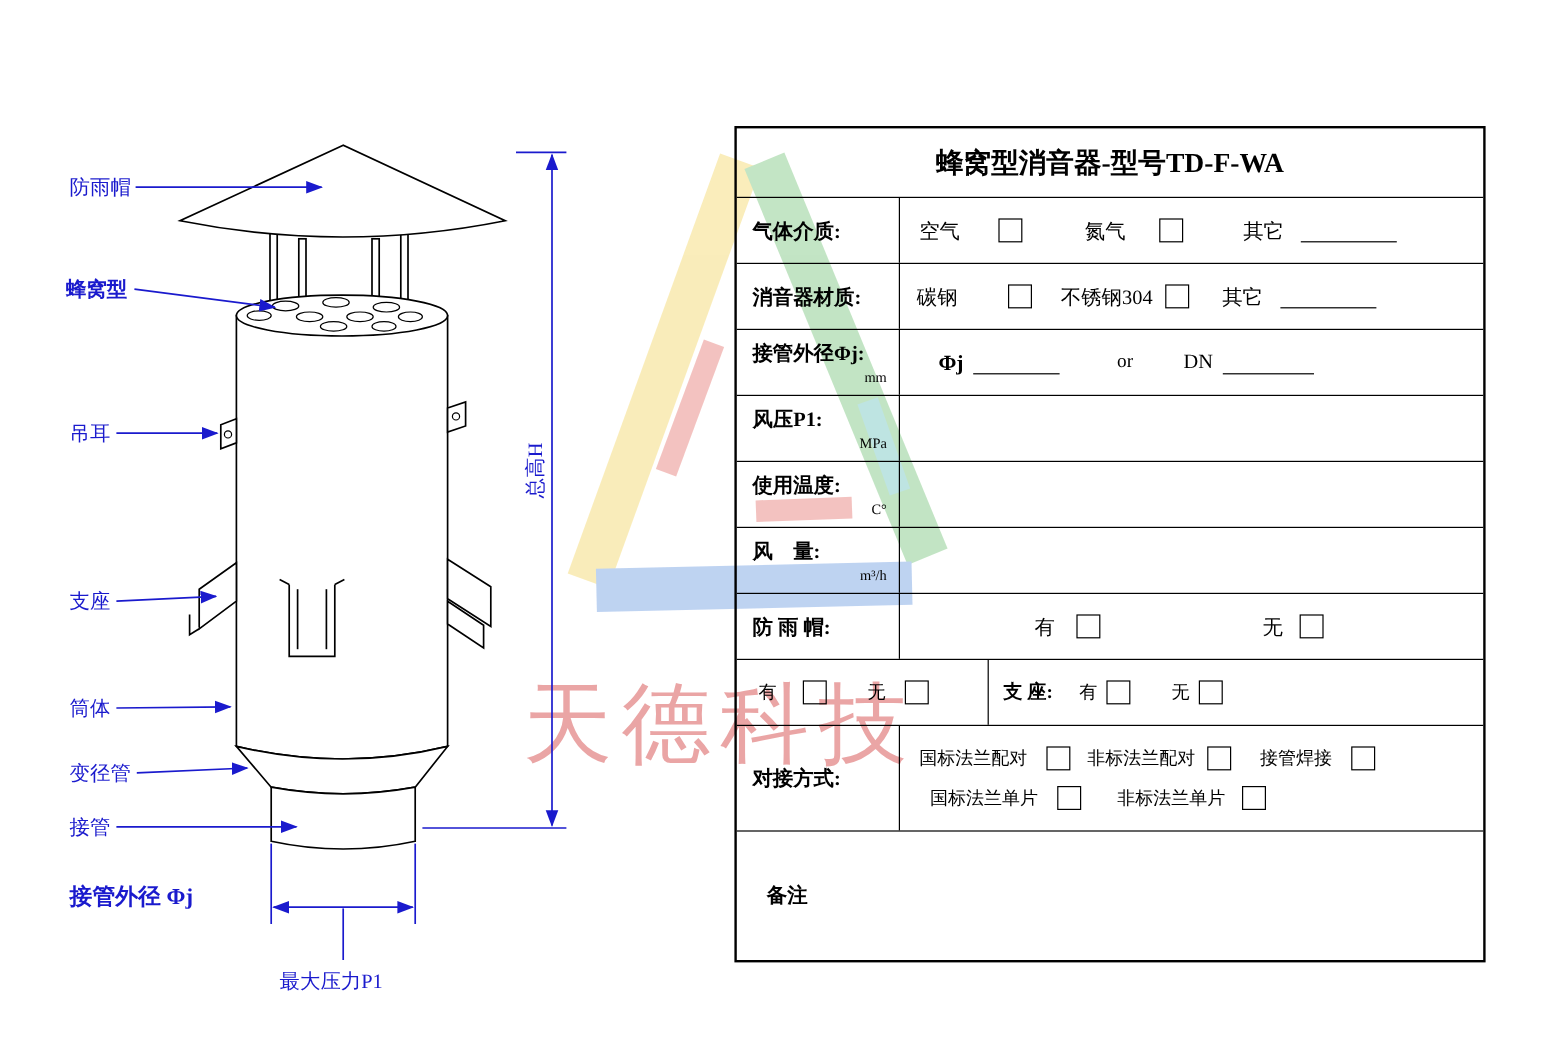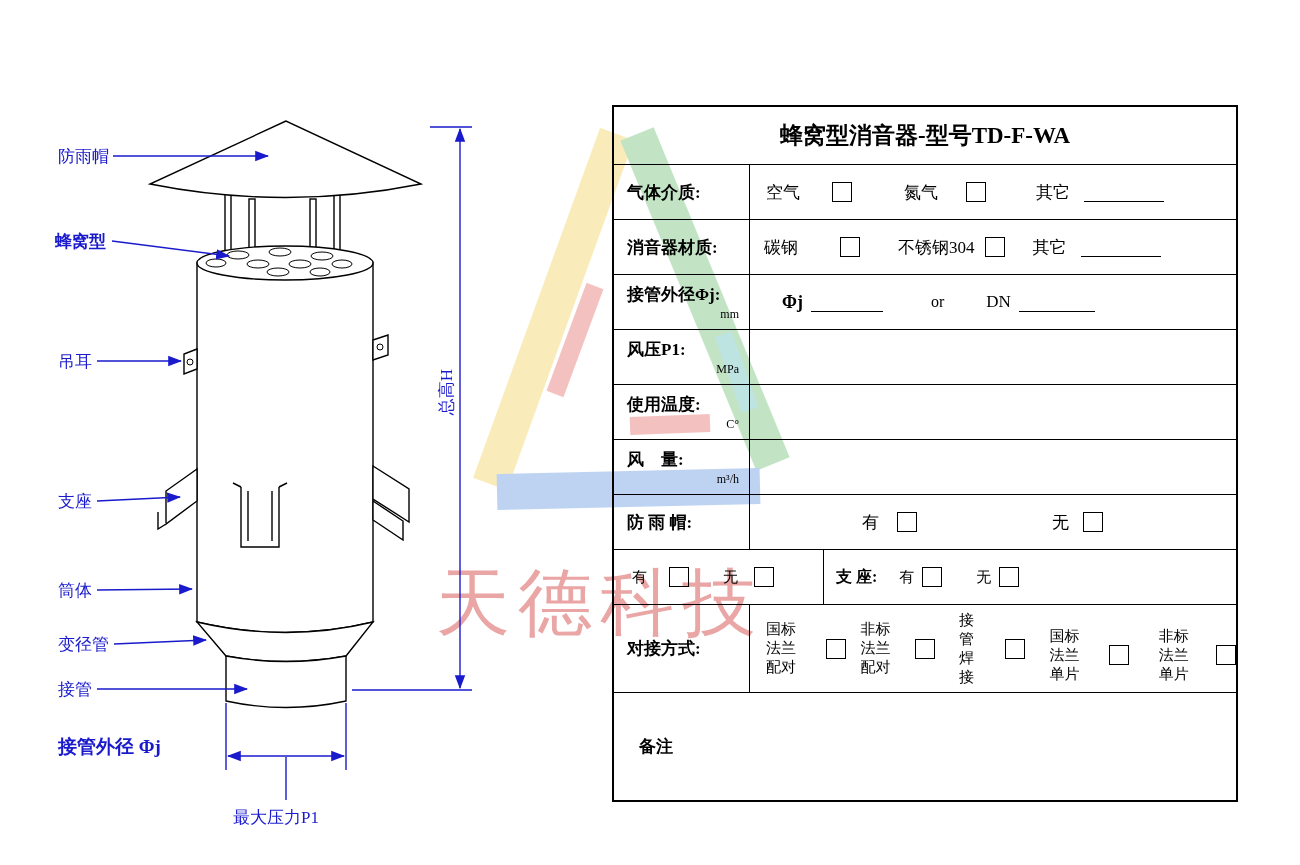--- a/index.html
+++ b/index.html
@@ -170,21 +170,21 @@
       </div>
     </div>
 
     <div class="row std">
       <div class="lbl">
         <span>消音器材质:</span>
       </div>
       <div class="content">
         <span style="margin-left:14px">碳钢</span>
         <span class="cb" style="margin-left:42px"></span>
-        <span style="margin-left:38px">不锈钢304</span>
+        <span style="margin-left:24px">不锈钢304</span>
         <span class="cb" style="margin-left:10px"></span>
         <span style="margin-left:28px">其它</span>
         <span class="blank" style="margin-left:14px;width:80px"></span>
       </div>
     </div>
 
     <div class="row std">
       <div class="lbl">
         <span>接管外径Φj:</span>
         <span class="unit">mm</span>
@@ -248,21 +248,21 @@
         <span class="sm" style="margin-left:34px">无</span>
         <span class="cb" style="margin-left:8px"></span>
       </div>
     </div>
 
 
     <div class="row" style="height:88px">
       <div class="lbl">
         <span>对接方式:</span>
       </div>
-      <div class="content" style="align-items:stretch;justify-content:center">
+      <div class="content" style="flex-direction:column;align-items:stretch;justify-content:center">
         <div class="conn-line">
           <span style="margin-left:16px">国标法兰配对</span>
           <span class="cb" style="margin-left:16px"></span>
           <span style="margin-left:14px">非标法兰配对</span>
           <span class="cb" style="margin-left:10px"></span>
           <span style="margin-left:24px">接管焊接</span>
           <span class="cb" style="margin-left:16px"></span>
         </div>
         <div class="conn-line" style="margin-top:13px">
           <span style="margin-left:25px">国标法兰单片</span>

